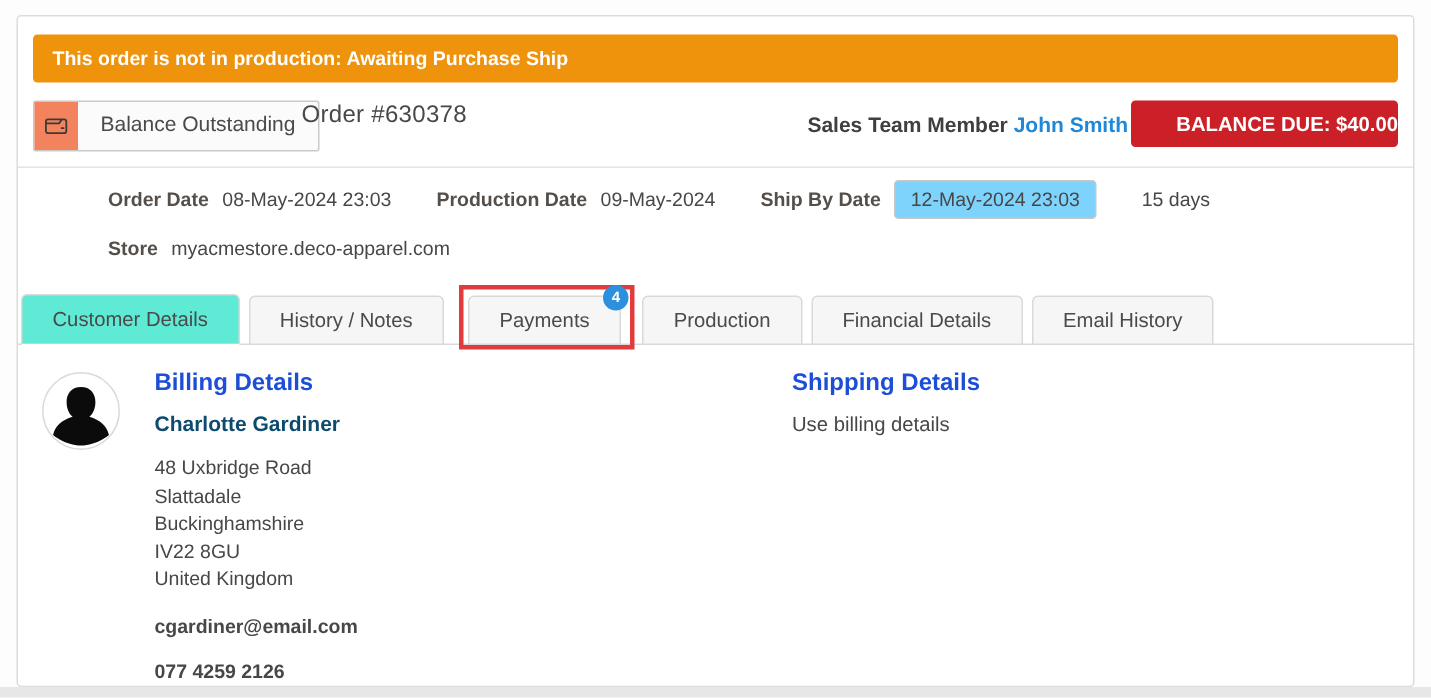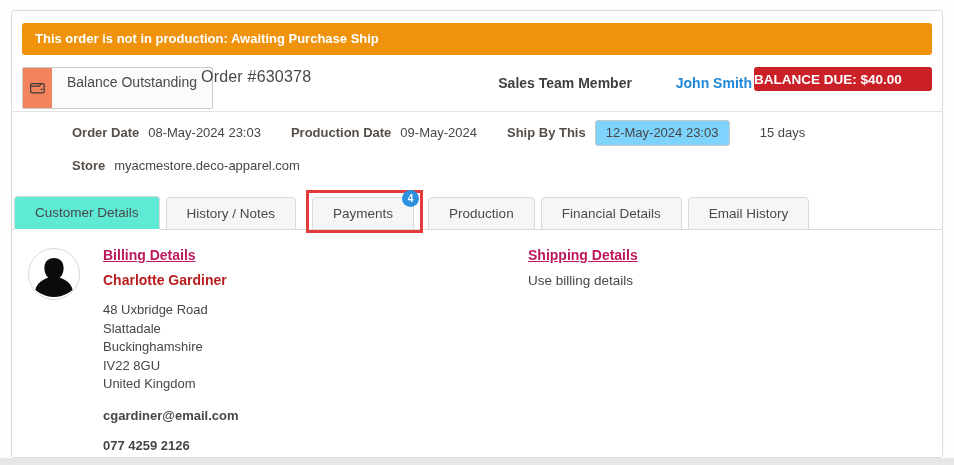--- a/index.html
+++ b/index.html
@@ -7,30 +7,30 @@
   .page-bottom { position:absolute; left:0; top:458px; width:954px; height:7px; background:#e7e7e7; }
 
   .card { position:absolute; left:11px; top:10px; width:932px; height:448px; background:#fff;
           border:1px solid #dcdcdc; border-radius:3px; }
 
   
   .banner { position:absolute; left:10px; right:10px; top:12px; height:32px; background:#ef930d;
             border-radius:3px; color:#fff; font-size:13px; font-weight:bold; line-height:32px; padding-left:13px; }
 
   
-  .status-btn { position:absolute; left:10px; top:56px; height:42px; display:flex; align-items:stretch;
+  .status-btn { position:absolute; left:10px; top:56px; height:34px; display:flex; align-items:stretch;
                 border:1px solid #c9c9c9; border-radius:2px; background:#fbfbfb; cursor:pointer; }
   .status-btn .iconbox { width:29px; background:#f2835c; display:flex; align-items:center; justify-content:center; }
   .status-btn .lbl { padding:0 15px; font-size:14px; color:#4a4a4a; line-height:28px; }
   .order-title { position:absolute; left:189px; top:57px; font-size:16px; color:#484848; letter-spacing:.2px; }
   .sales-line { position:absolute; right:190px; top:64px; font-size:14px; font-weight:bold; color:#3f3f3f; white-space:nowrap; }
-  .sales-line a { color:#2088d8; text-decoration:none; cursor:pointer;margin-left:40px; }
-  .balance-badge { position:absolute; right:10px; top:56px; width:178px; height:24px; background:#cb2027;
+  .sales-line a { color:#2088d8; text-decoration:none; cursor:pointer; }
+  .balance-badge { position:absolute; right:10px; top:56px; width:178px; height:31px; background:#cb2027;
                    border-radius:3px; color:#fff; font-size:13.5px; font-weight:bold; display:flex;
-                   align-items:center; justify-content:flex-start; }
+                   align-items:center; justify-content:flex-end; }
 
   .divider { position:absolute; left:0; right:0; top:100px; border-top:1px solid #e4e4e4; }
 
   
   .details { position:absolute; left:16px; right:10px; top:105px; font-size:13px; color:#474747;margin-left:44px; }
   .drow { display:flex; align-items:center; height:33px; white-space:nowrap; }
   .dlabel { font-weight:bold; color:#564f49; margin-right:9px; }
   .ditem { margin-right:30px; display:flex; align-items:center; }
   .shipdate-input { width:135px; height:26px; border:1px solid #c6c6c6; border-radius:3px; font-size:13px;
                     color:#474747; padding:0 10px; font-family:"Liberation Sans", sans-serif; background:#7dd3fc; }
@@ -47,22 +47,22 @@
                      border:3px solid #e23b3b; pointer-events:none; z-index:5; }
   .tab-badge { position:absolute; top:-8px; right:-6px; width:17px; height:17px; border-radius:50%;
                background:#2c90de; color:#fff; font-size:10px; font-weight:bold; display:flex;
                align-items:center; justify-content:center; z-index:6; line-height:17px; }
 
   
   .content { position:absolute; left:0; right:0; top:219px; bottom:0; background:#fff; border-radius:0 0 3px 3px; }
   .avatar { position:absolute; left:16px; top:18px; width:52px; height:52px; border-radius:50%;
             border:1px solid #d9d9d9; background:#fff; overflow:hidden; }
   .billing { position:absolute; left:91px; top:17px; font-size:13px; color:#474747; }
-  .sec-heading { font-size:14px; font-weight:bold; color:#be185d;text-decoration:underline; }
-  .cust-name { display:inline-block; margin-top:9px; font-size:14px; font-weight:bold; color:#b91c1c;
+  .sec-heading { font-size:16px; font-weight:bold; color:#1d4ed8; }
+  .cust-name { display:inline-block; margin-top:9px; font-size:14px; font-weight:bold; color:#0c4a6e;
                text-decoration:none; cursor:pointer; }
   .addr { margin-top:13px; line-height:18.5px; }
   .email { margin-top:14px; font-weight:bold; }
   .phone { margin-top:15px; font-weight:bold; }
   .shipping { position:absolute; left:516px; top:17px; font-size:13px; color:#474747; }
   .ship-text { margin-top:10px; font-size:13.5px; }
 </style>
 </head>
 <body>
 
@@ -100,21 +100,21 @@
     <div class="drow">
       <span class="ditem">
         <span class="dlabel">Order Date</span>
         <span>08-May-2024 23:03</span>
       </span>
       <span class="ditem">
         <span class="dlabel">Production Date</span>
         <span>09-May-2024</span>
       </span>
       <span class="ditem">
-        <span class="dlabel">Ship By This</span>
+        <span class="dlabel">Ship By Date</span>
         <input class="shipdate-input" type="text" value="12-May-2024 23:03" style="">
       </span>
       <span class="ditem">
         <span>15 days</span>
       </span>
     </div>
     <div class="drow">
       <span class="ditem">
         <span class="dlabel">Store</span>
         <span>myacmestore.deco-apparel.com</span>

